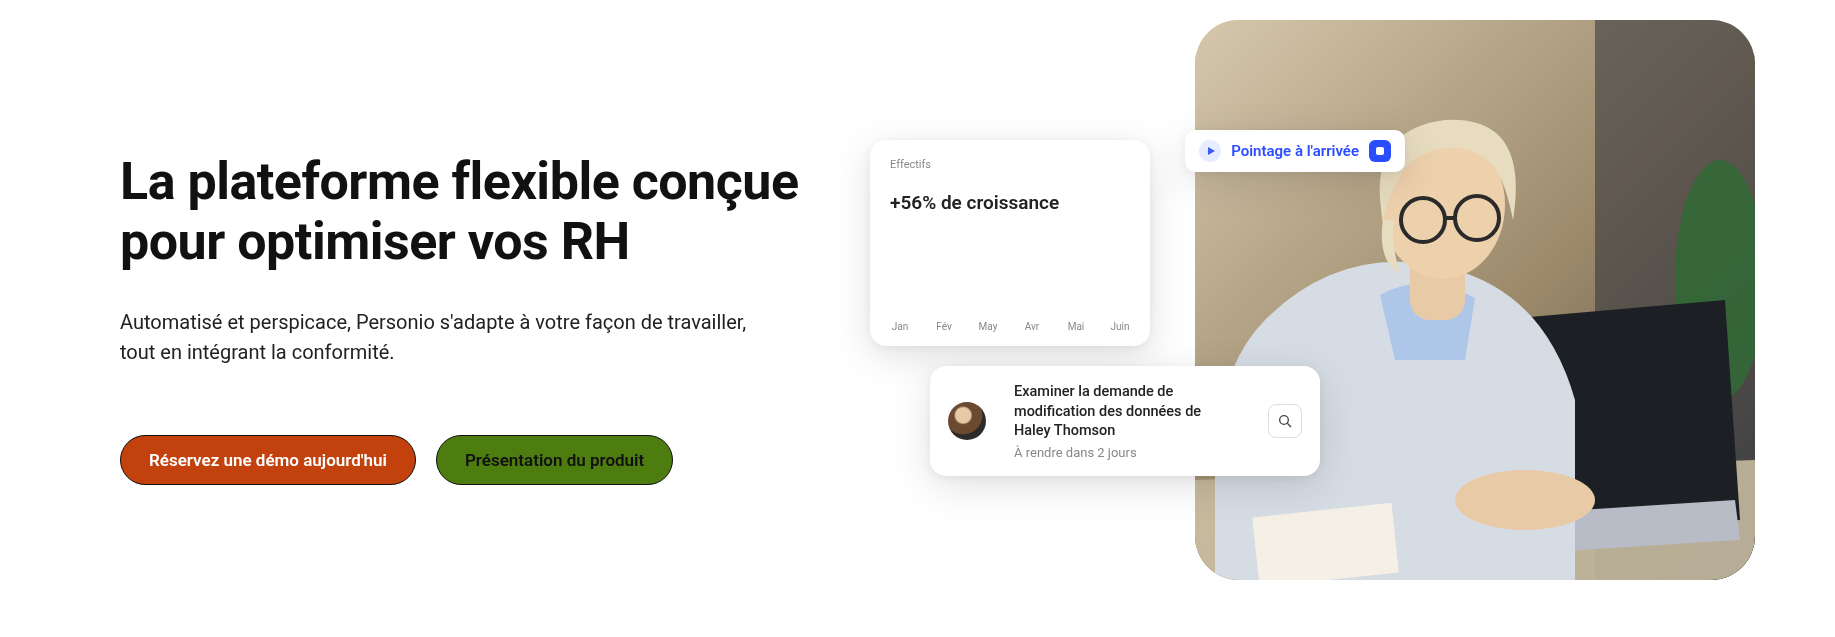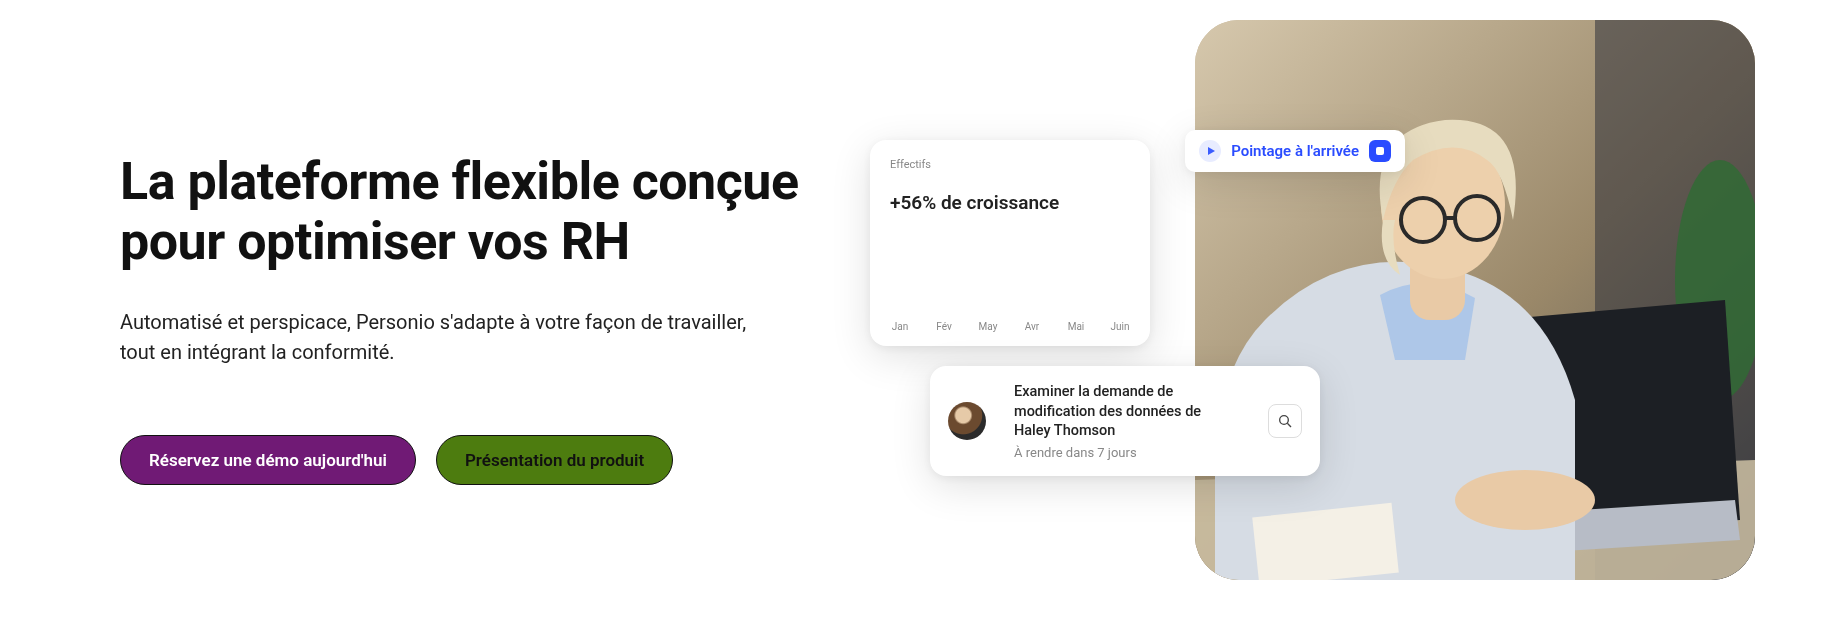--- a/index.html
+++ b/index.html
@@ -46,21 +46,21 @@
     padding: 0 28px;
     border-radius: 26px;
     font-size: 17px;
     font-weight: 600;
     display: inline-flex;
     align-items: center;
     justify-content: center;
     cursor: pointer;
     border: 1px solid #111;
   }
-  .btn-primary { background: #701a75; color: #fff; }
+  .btn-primary { background: #c2410c; color: #fff; }
   .btn-secondary { background: #4d7c0f; color: #111; }
 
   .right {
     flex: 1;
     position: relative;
     height: 100%;
   }
   .photo {
     position: absolute;
     right: -40px;
@@ -277,21 +277,21 @@
             <div class="bar" style="height: 100%; background: rgb(106, 54, 228);"></div>
             <div class="bar-label">Juin</div>
           </div>
         </div>
     </div>
 
     <div class="card task">
       <div class="avatar"></div>
       <div class="task-text">
         <div class="task-title">Examiner la demande de modification des données de Haley Thomson</div>
-        <div class="task-due">À rendre dans 7 jours</div>
+        <div class="task-due">À rendre dans 2 jours</div>
       </div>
       <div class="search-btn">
         <svg viewBox="0 0 24 24">
             <circle cx="10.5" cy="10.5" r="6.5"></circle>
             <line x1="15.5" y1="15.5" x2="21" y2="21"></line>
           </svg>
       </div>
     </div>
 
   </div>

